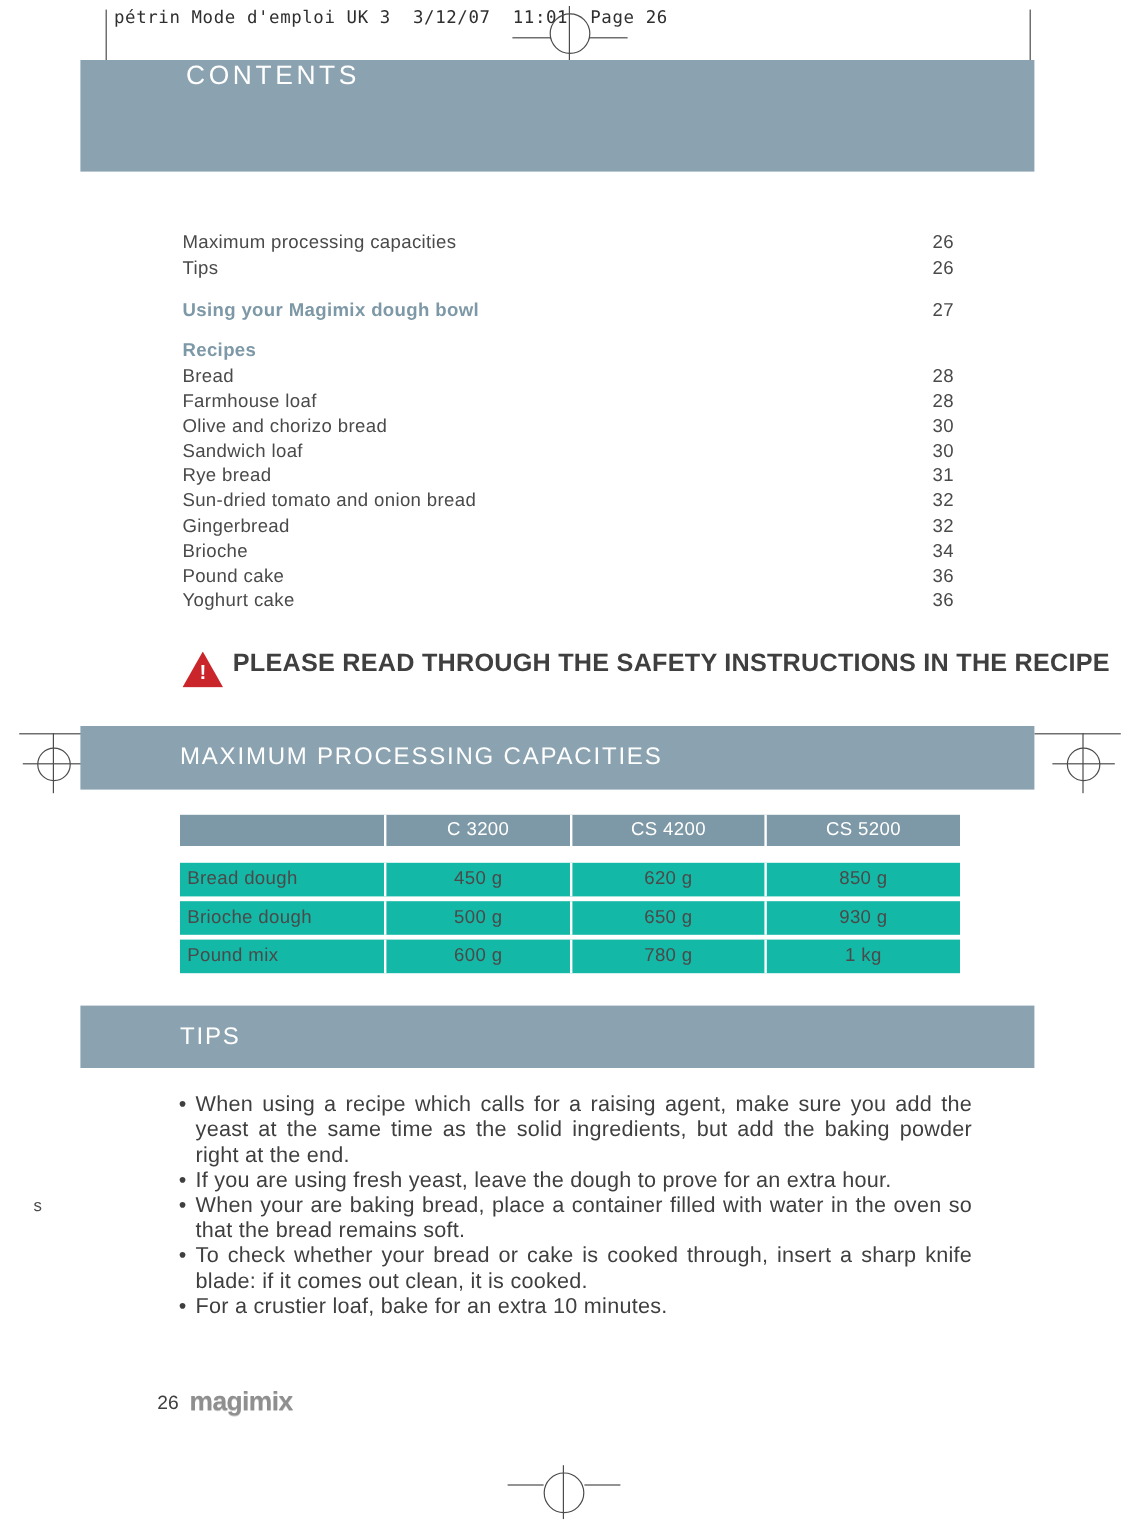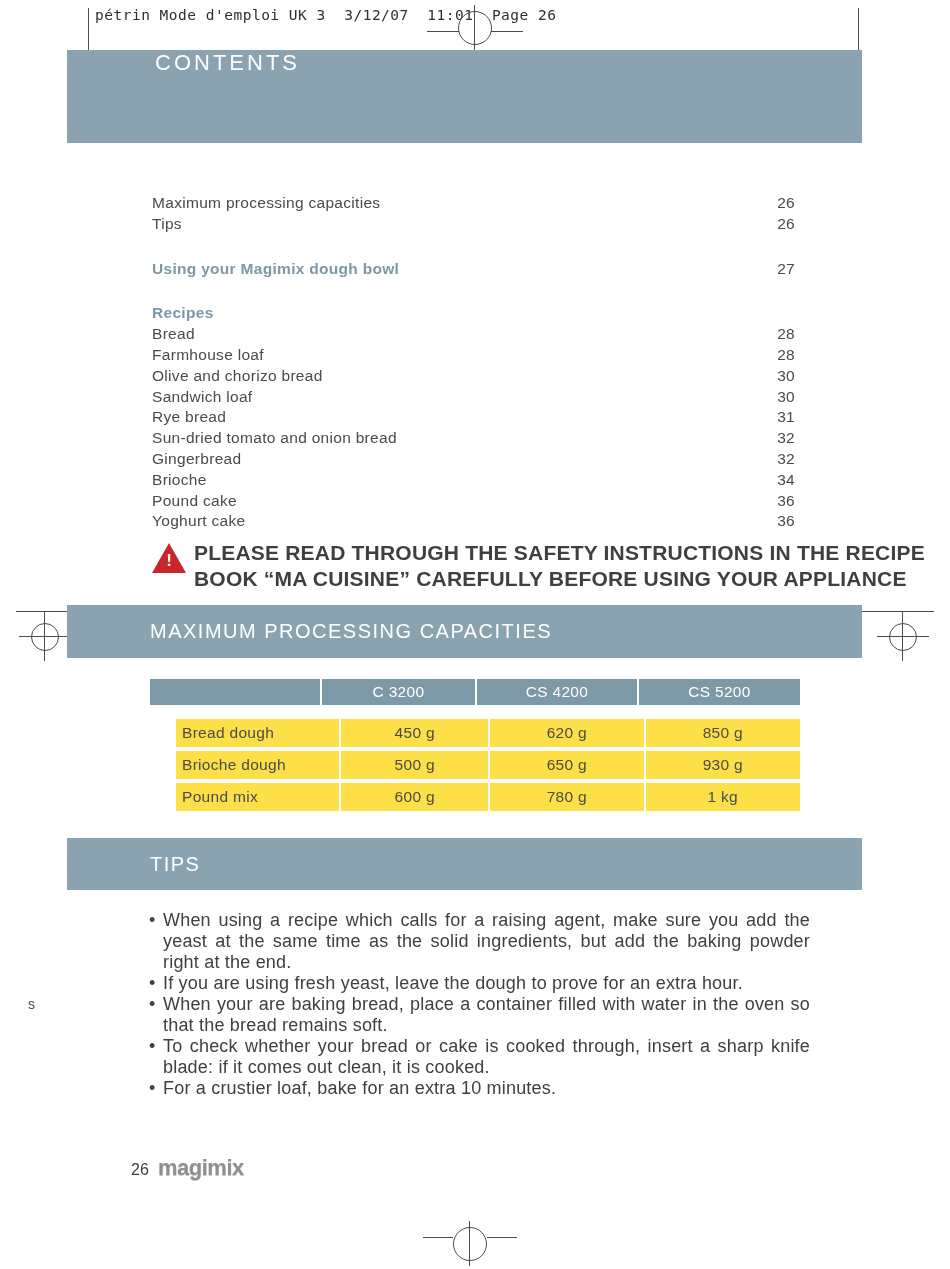--- a/index.html
+++ b/index.html
@@ -25,21 +25,21 @@
   .band-contents { top:50px; height:93px; padding:0 0 13px 88px; }
   .band-contents .band-title { font-size:22px; letter-spacing:3px; }
   .band-section { align-items:center; padding-left:83px; }
   .band-capacities { top:605px; height:53px; }
   .band-tips { top:838px; height:52px; }
   .band-section .band-title { font-size:20px; letter-spacing:1.5px; }
 
   
   .toc { position:absolute; left:152px; top:193px; width:643px; font-size:15.5px; color:#4a4a4a; letter-spacing:0.3px; }
   .toc-row { display:flex; justify-content:space-between; line-height:20.8px; }
-  .toc-row.toc-heading { color:#7d98a6; font-weight:bold; margin-top:24px;align-items:flex-end; }
+  .toc-row.toc-heading { color:#7d98a6; font-weight:bold; margin-top:14px;align-items:flex-end; }
   .toc-page { min-width:24px; text-align:right; }
 
   
   .warning { position:absolute; left:152px; top:540px; display:flex; gap:8px; }
   .warn-icon {
     position:relative; flex:none; width:34px; height:30px; margin-top:3px;
     background:#c9252b; clip-path:polygon(50% 0, 100% 100%, 0 100%);
   }
   .warn-bang {
     position:absolute; left:0; right:0; top:9px; text-align:center;
@@ -52,21 +52,21 @@
   .cap-header { display:flex; height:26px; background:#7d98a6; color:#ffffff; }
   .cell { display:flex; align-items:center; }
   .c0 { width:170px; padding-left:6px; }
   .c1 { width:155px; }
   .c2 { width:162px; }
   .c3 { width:163px; }
   .cap-header .c1, .cap-header .c2, .cap-header .c3,
   .cap-row .c1, .cap-row .c2, .cap-row .c3 {
     border-left:2px solid #ffffff; justify-content:center;
   }
-  .cap-row { display:flex; height:28px; background:#fde047; margin-top:4px;margin-left:26px; }
+  .cap-row { display:flex; height:28px; background:#14b8a6; margin-top:4px; }
   .cap-row.first { margin-top:14px; }
 
   
   .tips-list { position:absolute; left:148px; top:910px; width:662px; list-style:none; }
   .tip {
     position:relative; padding-left:15px; font-size:18px; line-height:21px;
     color:#3f3f3f; text-align:justify; letter-spacing:0.2px;
   }
   .tip::before { content:"\2022"; position:absolute; left:1px; top:0; }
 
@@ -170,21 +170,20 @@
       <span class="toc-page">36</span>
     </div>
   </div>
 
   <div class="warning">
     <div class="warn-icon">
       <div class="warn-bang">!</div>
     </div>
     <div class="warning-text">
       <div>PLEASE READ THROUGH THE SAFETY INSTRUCTIONS IN THE RECIPE</div>
-      <div>BOOK “MA CUISINE” CAREFULLY BEFORE USING YOUR APPLIANCE</div>
     </div>
   </div>
 
   <div class="band band-section band-capacities">
     <div class="band-title">MAXIMUM PROCESSING CAPACITIES</div>
   </div>
 
   <div class="cap-table">
     <div class="cap-header">
       <div class="cell c0"></div>

